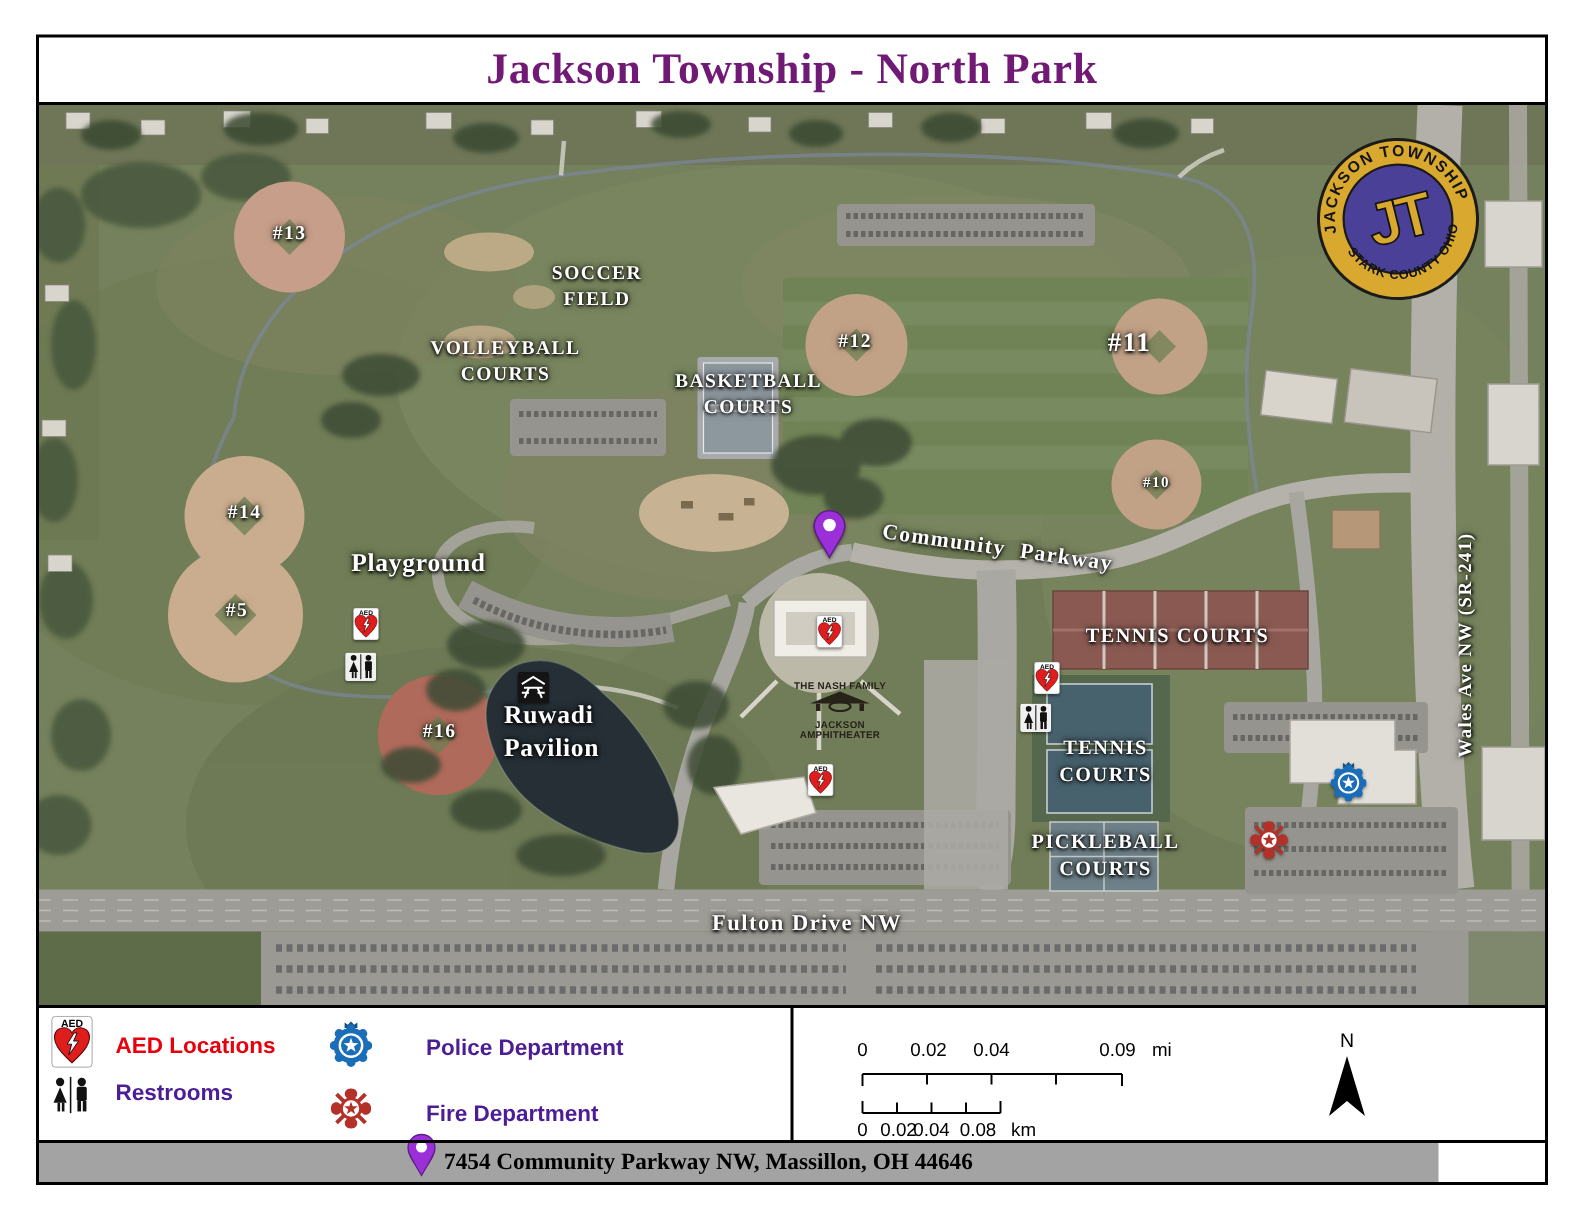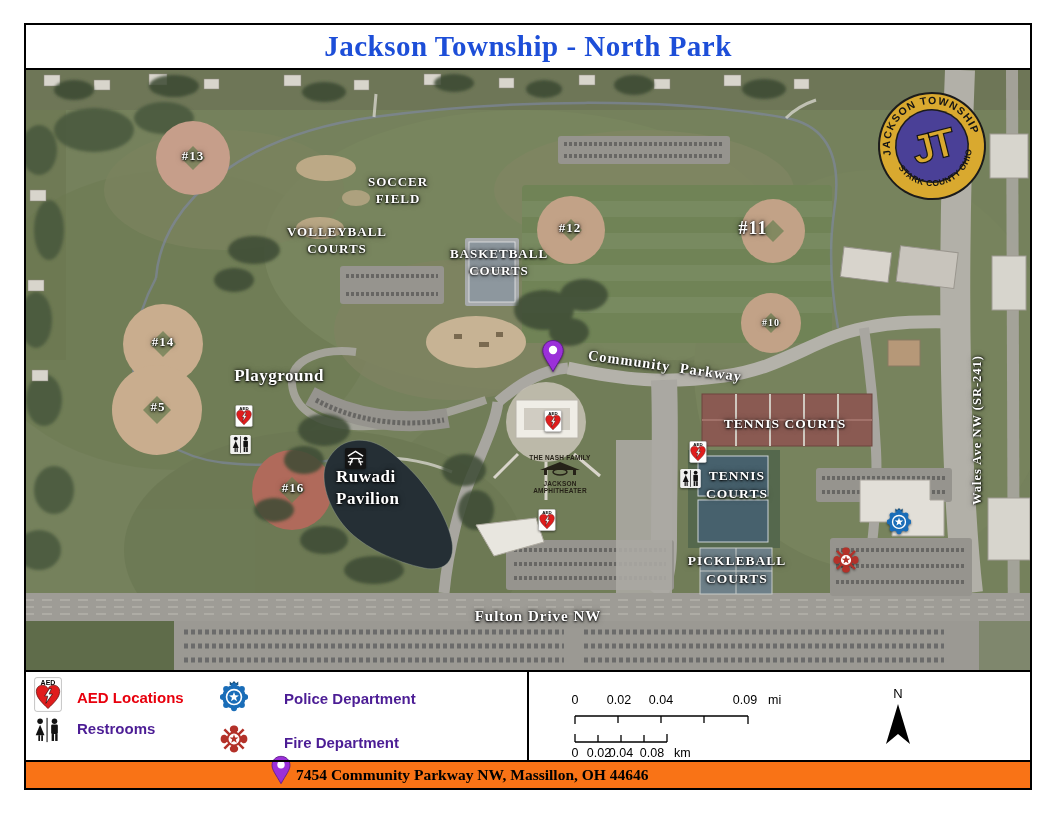--- a/index.html
+++ b/index.html
@@ -4,35 +4,35 @@
 <style>
   html,body{margin:0;padding:0;background:#fff;}
   .page{position:relative;width:1056px;height:816px;background:#fff;overflow:hidden;
         font-family:"Liberation Sans",sans-serif;}
   .frame{position:absolute;left:24px;top:23px;width:1008px;height:767px;
          border:2px solid #000;box-sizing:border-box;pointer-events:none;z-index:60;}
   .hline{position:absolute;left:24px;width:1008px;height:2px;background:#000;z-index:55;}
   .title-bar{position:absolute;left:24px;top:23px;width:1008px;height:47px;background:#fff;
              display:flex;align-items:center;justify-content:center;}
   .title-bar span{font-family:"Liberation Serif",serif;font-weight:700;font-size:29px;
-                  letter-spacing:.5px;color:#1d4ed8;}
+                  letter-spacing:.5px;color:#701a75;}
   .map{position:absolute;left:24px;top:70px;width:1008px;height:602px;overflow:hidden;background:#75815c;}
   .mlabel{position:absolute;transform:translate(-50%,-50%);color:#fff;text-align:center;
           font-family:"Liberation Serif",serif;font-weight:700;white-space:pre-line;line-height:1.3;
           letter-spacing:1px;z-index:20;
           text-shadow:0 0 3px rgba(0,0,0,.95),0 1px 2px rgba(0,0,0,.85),0 0 6px rgba(0,0,0,.5);}
   .micon{position:absolute;z-index:25;filter:drop-shadow(0 1px 1px rgba(0,0,0,.5));}
   .sign{position:absolute;z-index:18;text-align:center;color:#262218;font-weight:700;
         font-family:"Liberation Sans",sans-serif;line-height:1.15;}
   .sign div{font-size:6.5px;letter-spacing:.2px;}
   .legend{position:absolute;left:24px;top:672px;width:1008px;height:98px;background:#fff;z-index:40;}
   .legend .txt{position:absolute;font-weight:700;font-size:15px;color:#4c1d95;}
   .legend .red{color:#e8000d;}
   .vdiv{position:absolute;left:503px;top:0;width:2px;height:90px;background:#000;}
-  .addr{position:absolute;left:24px;top:762px;width:1008px;height:28px;background:#f97316;z-index:40;}
+  .addr{position:absolute;left:24px;top:762px;width:935px;height:28px;background:#a3a3a3;z-index:40;}
   .addr span{position:absolute;left:272px;top:4px;font-family:"Liberation Serif",serif;
              font-weight:700;font-size:15.5px;color:#000;}
   svg text{font-family:"Liberation Sans",sans-serif;}
 </style>
 </head>
 <body>
 
 <svg width="0" height="0" style="position:absolute" aria-hidden="true">
   <defs>
     <symbol id="sym-aed" viewBox="0 0 24 30">
@@ -340,21 +340,21 @@
     <div class="mlabel" style="left:374px;top:121px;font-size:13px">SOCCER
 FIELD</div>
     <div class="mlabel" style="left:313px;top:171px;font-size:13px">VOLLEYBALL
 COURTS</div>
     <div class="mlabel" style="left:475px;top:193px;font-size:13px">BASKETBALL
 COURTS</div>
     <div class="mlabel" style="left:255px;top:306px;font-size:17px;letter-spacing:.5px">Playground</div>
     <div class="mlabel" style="left:312px;top:418px;font-size:17px;letter-spacing:.5px;transform:translate(0,-50%);text-align:left">Ruwadi
 Pavilion</div>
     <div class="mlabel" style="left:761px;top:354px;font-size:13.5px">TENNIS COURTS</div>
-    <div class="mlabel" style="left:713px;top:415px;font-size:13.5px">TENNIS
+    <div class="mlabel" style="left:713px;top:437px;font-size:13.5px">TENNIS
 COURTS</div>
     <div class="mlabel" style="left:713px;top:500px;font-size:13.5px">PICKLEBALL
 COURTS</div>
 
     <div class="mlabel" style="left:641px;top:296px;font-size:14.5px;word-spacing:5px;transform:translate(-50%,-50%) rotate(8deg);white-space:nowrap">Community Parkway</div>
     <div class="mlabel" style="left:514px;top:547px;font-size:15px;white-space:nowrap">Fulton Drive NW</div>
     <div class="mlabel" style="left:953px;top:360px;font-size:12.5px;transform:translate(-50%,-50%) rotate(-90deg);white-space:nowrap">Wales Ave NW (SR-241)</div>
 
     <div class="sign" style="left:494px;top:384px;width:84px">
       <div>THE NASH FAMILY</div>

